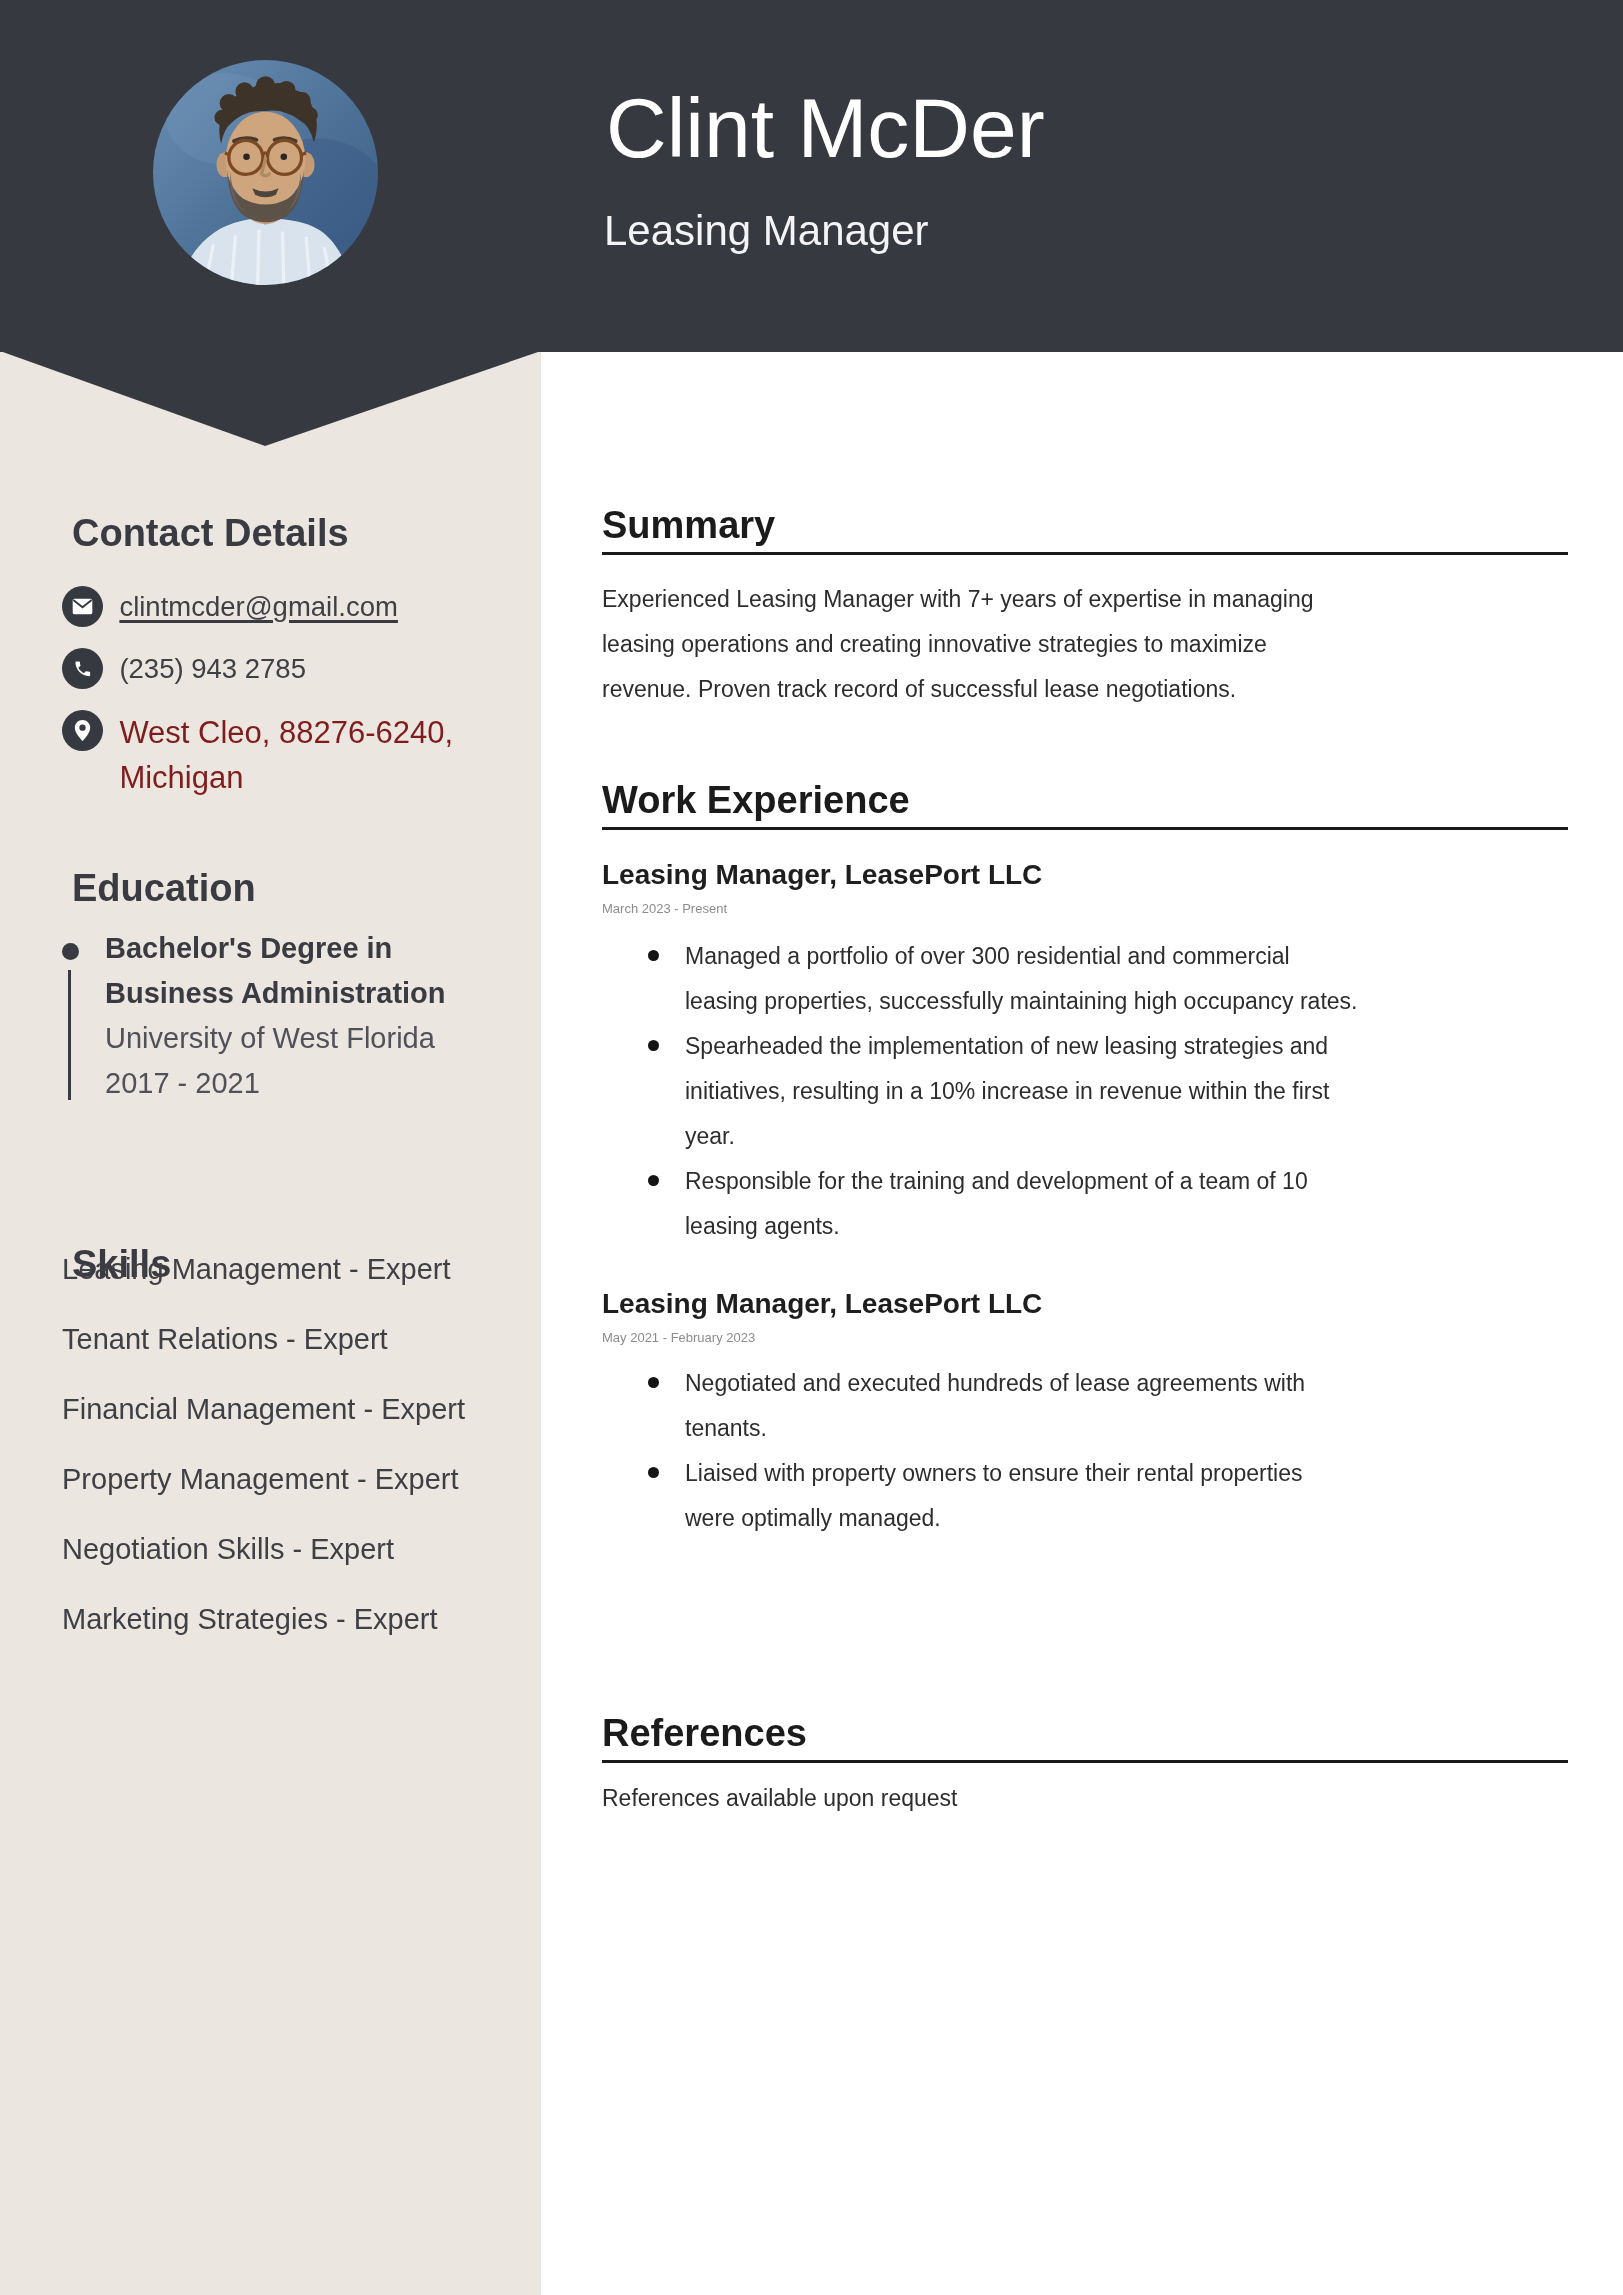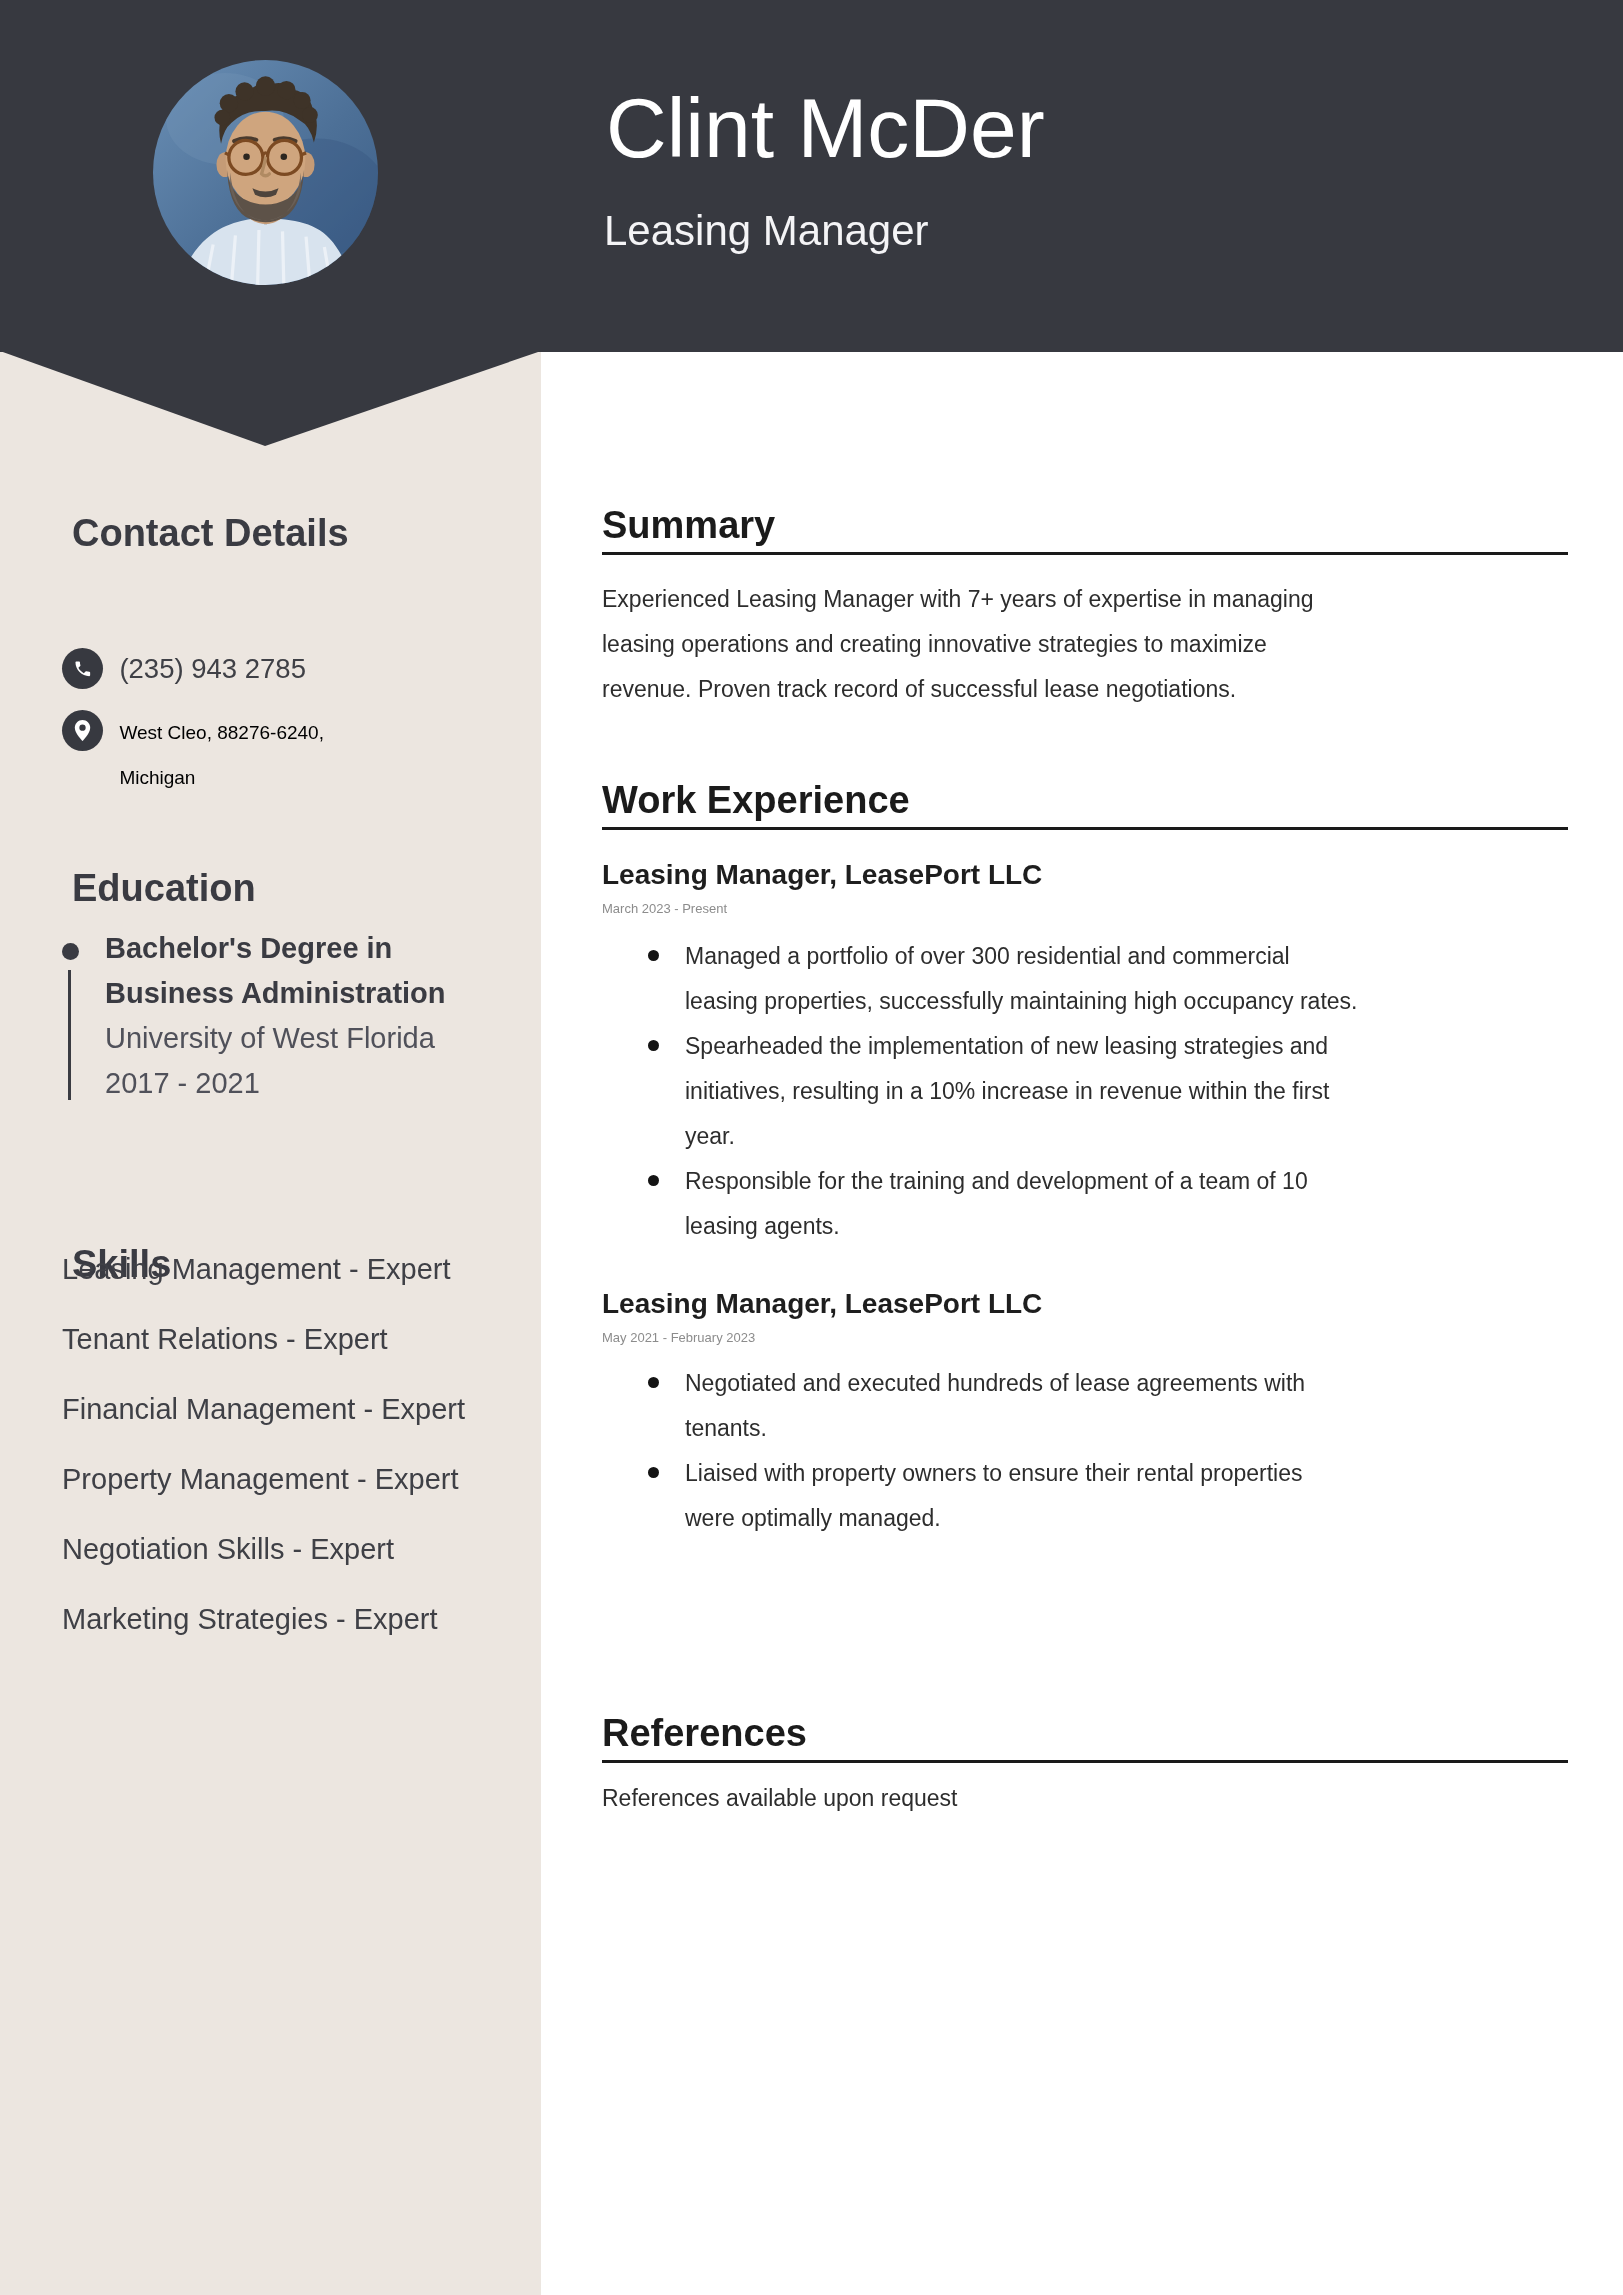--- a/index.html
+++ b/index.html
@@ -18,21 +18,21 @@
         color:#ffffff;line-height:1.05;white-space:nowrap;}
   .jobtitle{position:absolute;left:604px;top:207px;font-size:42px;font-weight:400;color:#F4F4F6;}
 
   
   .sh{position:absolute;left:64px;margin:8px;font-size:38px;font-weight:700;color:#3A3B42;line-height:38px;text-align:center;}
   .crow{position:absolute;left:62px;display:flex;align-items:flex-start;gap:16.4px;width:432px;}
   .cicon{width:41px;height:41px;border-radius:50%;background:#373940;flex:0 0 41px;
          display:flex;align-items:center;justify-content:center;}
   .cicon svg{display:block;}
   .ctext{font-size:27.5px;color:#3F4046;line-height:41px;}
-  .ctext2{font-size:19px;color:#000000;line-height:45px;white-space:pre-line;}
+  .ctext2{font-size:31px;color:#7f1d1d;line-height:45px;white-space:pre-line;}
   .email-link{color:#3F4046;text-decoration:underline;text-decoration-thickness:2.6px;
               text-underline-offset:3.9px;text-decoration-color:#3A3B42;}
   .edot{position:absolute;left:62px;top:943px;width:17px;height:17px;border-radius:50%;background:#3A3B42;}
   .eline{position:absolute;left:68px;top:970px;width:3.3px;height:130px;background:#3A3B42;}
   .edu{position:absolute;left:105px;top:926px;font-size:29px;line-height:45px;color:#50515A;}
   .edu .degree{font-weight:700;color:#3A3B42;white-space:pre-line;}
   .skills-list{position:absolute;left:62px;top:1234px;margin:0;padding:0;list-style:none;}
   .skills-list li{font-size:29px;line-height:70px;color:#3F4046;white-space:nowrap;}
 
   
@@ -113,20 +113,29 @@
         <path d="M172 150 q-4 18 -6 24 q6 6 12 0" stroke="#b08a62" stroke-width="5" fill="none" stroke-linecap="round"></path>
       </g>
     </svg>
   </div>
 
   <h1 class="name">Clint McDer</h1>
   <div class="jobtitle">Leasing Manager</div>
 
   <h2 class="sh" style="top:506px;">Contact Details</h2>
 
+  <div class="crow" style="top:586px;">
+    <span class="cicon">
+      <svg width="21" height="17" viewBox="0 0 32 26">
+          <rect x="1" y="1" width="30" height="24" rx="3" fill="#ffffff"></rect>
+          <path d="M2 3 L16 14 L30 3" fill="none" stroke="#373940" stroke-width="3"></path>
+        </svg>
+    </span>
+    <span class="ctext"><a class="email-link">clintmcder@gmail.com</a></span>
+  </div>
 
   <div class="crow" style="top:648px;">
     <span class="cicon">
       <svg width="19.6" height="19.6" viewBox="0 0 24 24">
           <path fill="#ffffff" d="M6.6 10.8c1.4 2.8 3.8 5.1 6.6 6.6l2.2-2.2c.3-.3.7-.4 1-.2 1.1.4 2.3.6 3.6.6.6 0 1 .4 1 1V20c0 .6-.4 1-1 1C10.8 21 3 13.2 3 4c0-.6.4-1 1-1h3.5c.6 0 1 .4 1 1 0 1.2.2 2.4.6 3.6.1.3 0 .7-.2 1l-2.3 2.2z"></path>
         </svg>
     </span>
     <span class="ctext">(235) 943 2785</span>
   </div>
 

